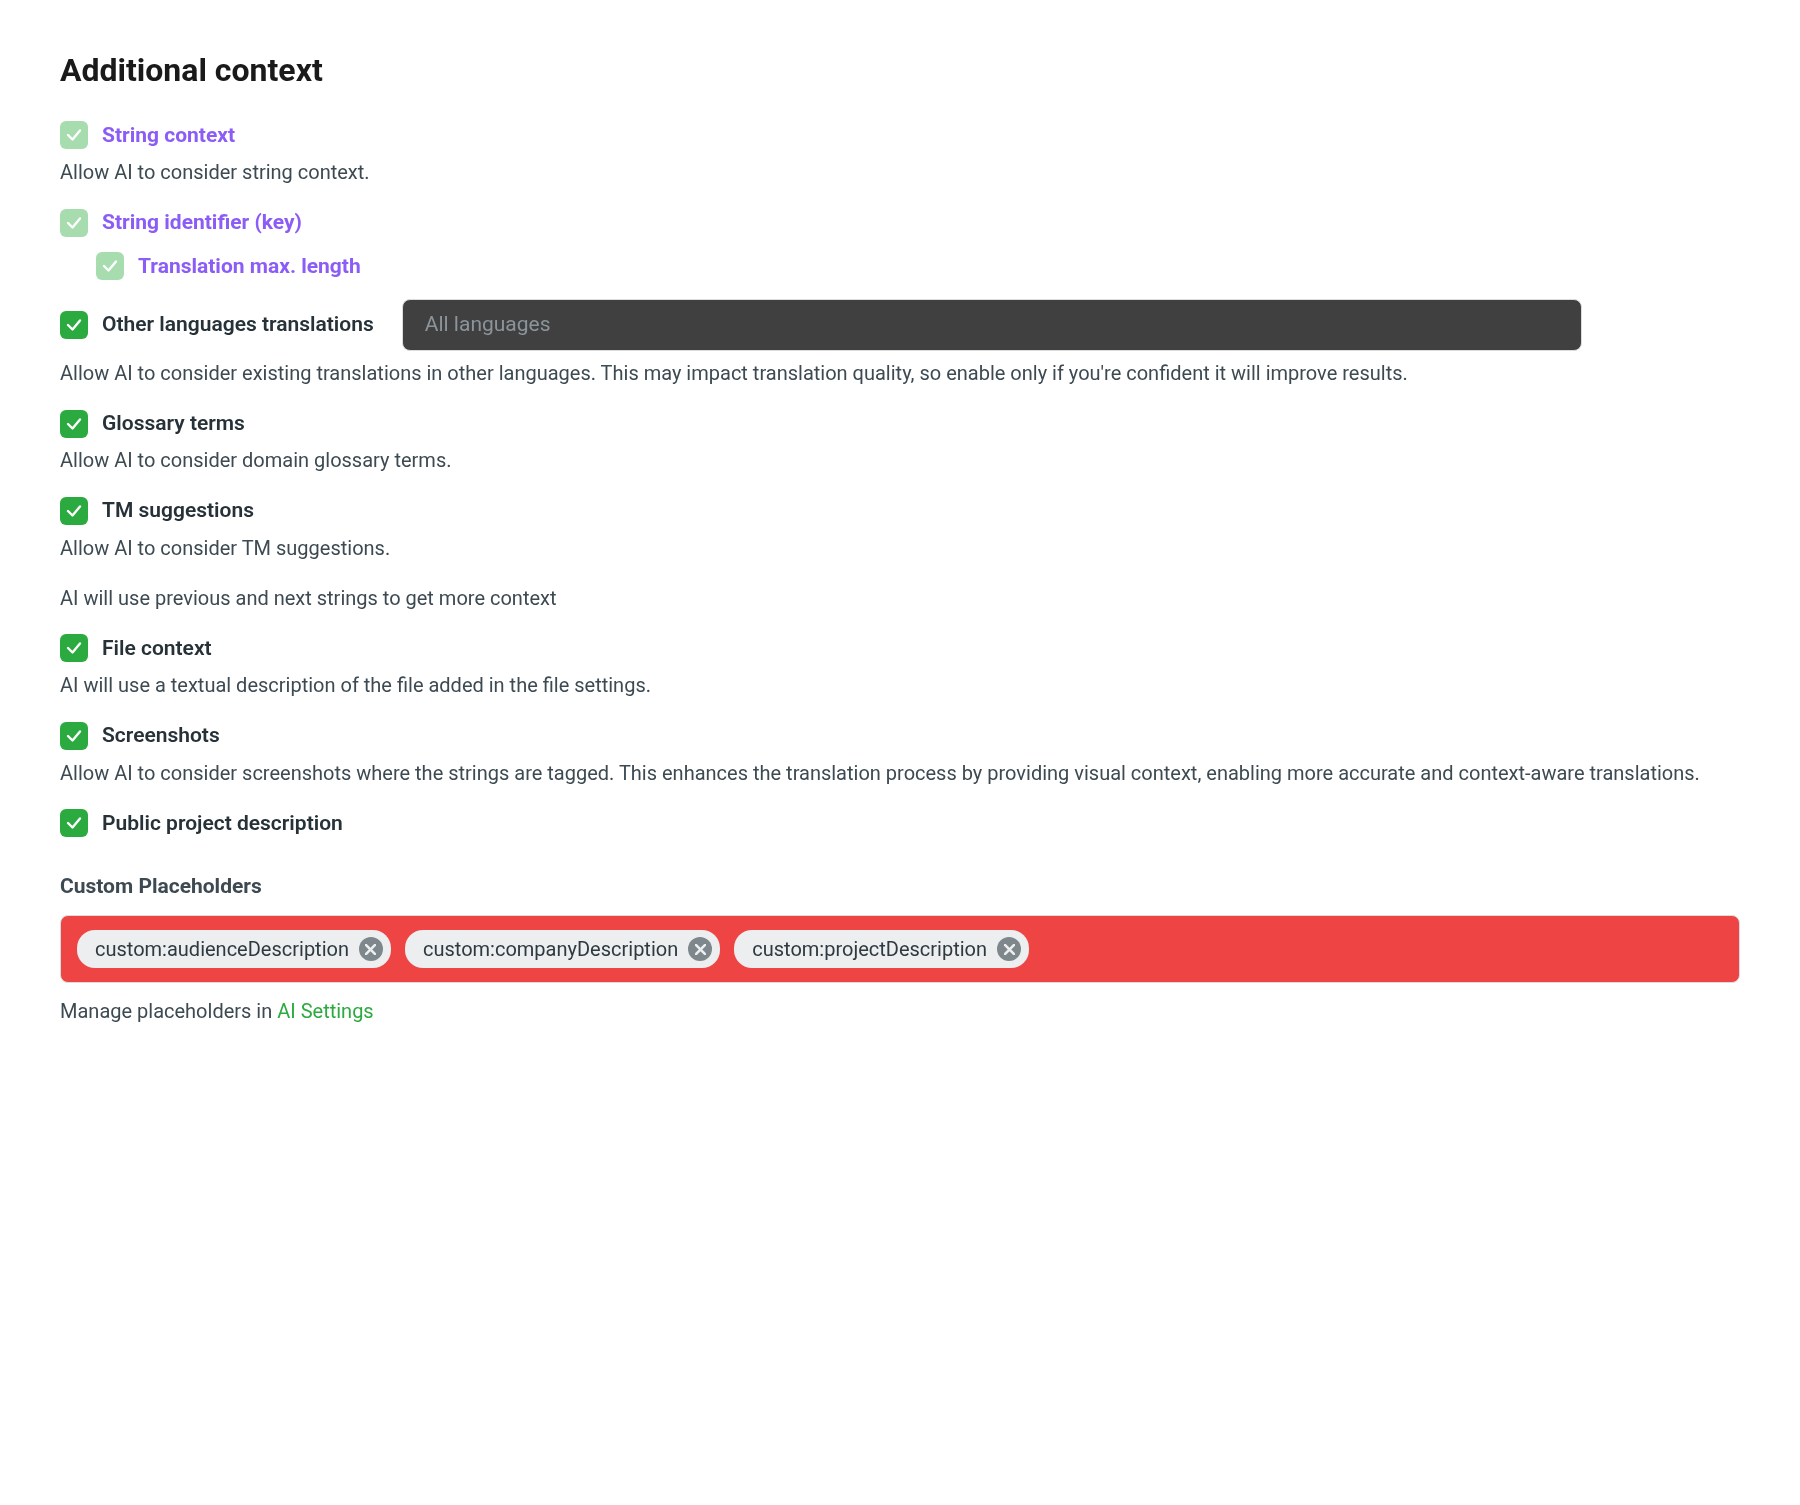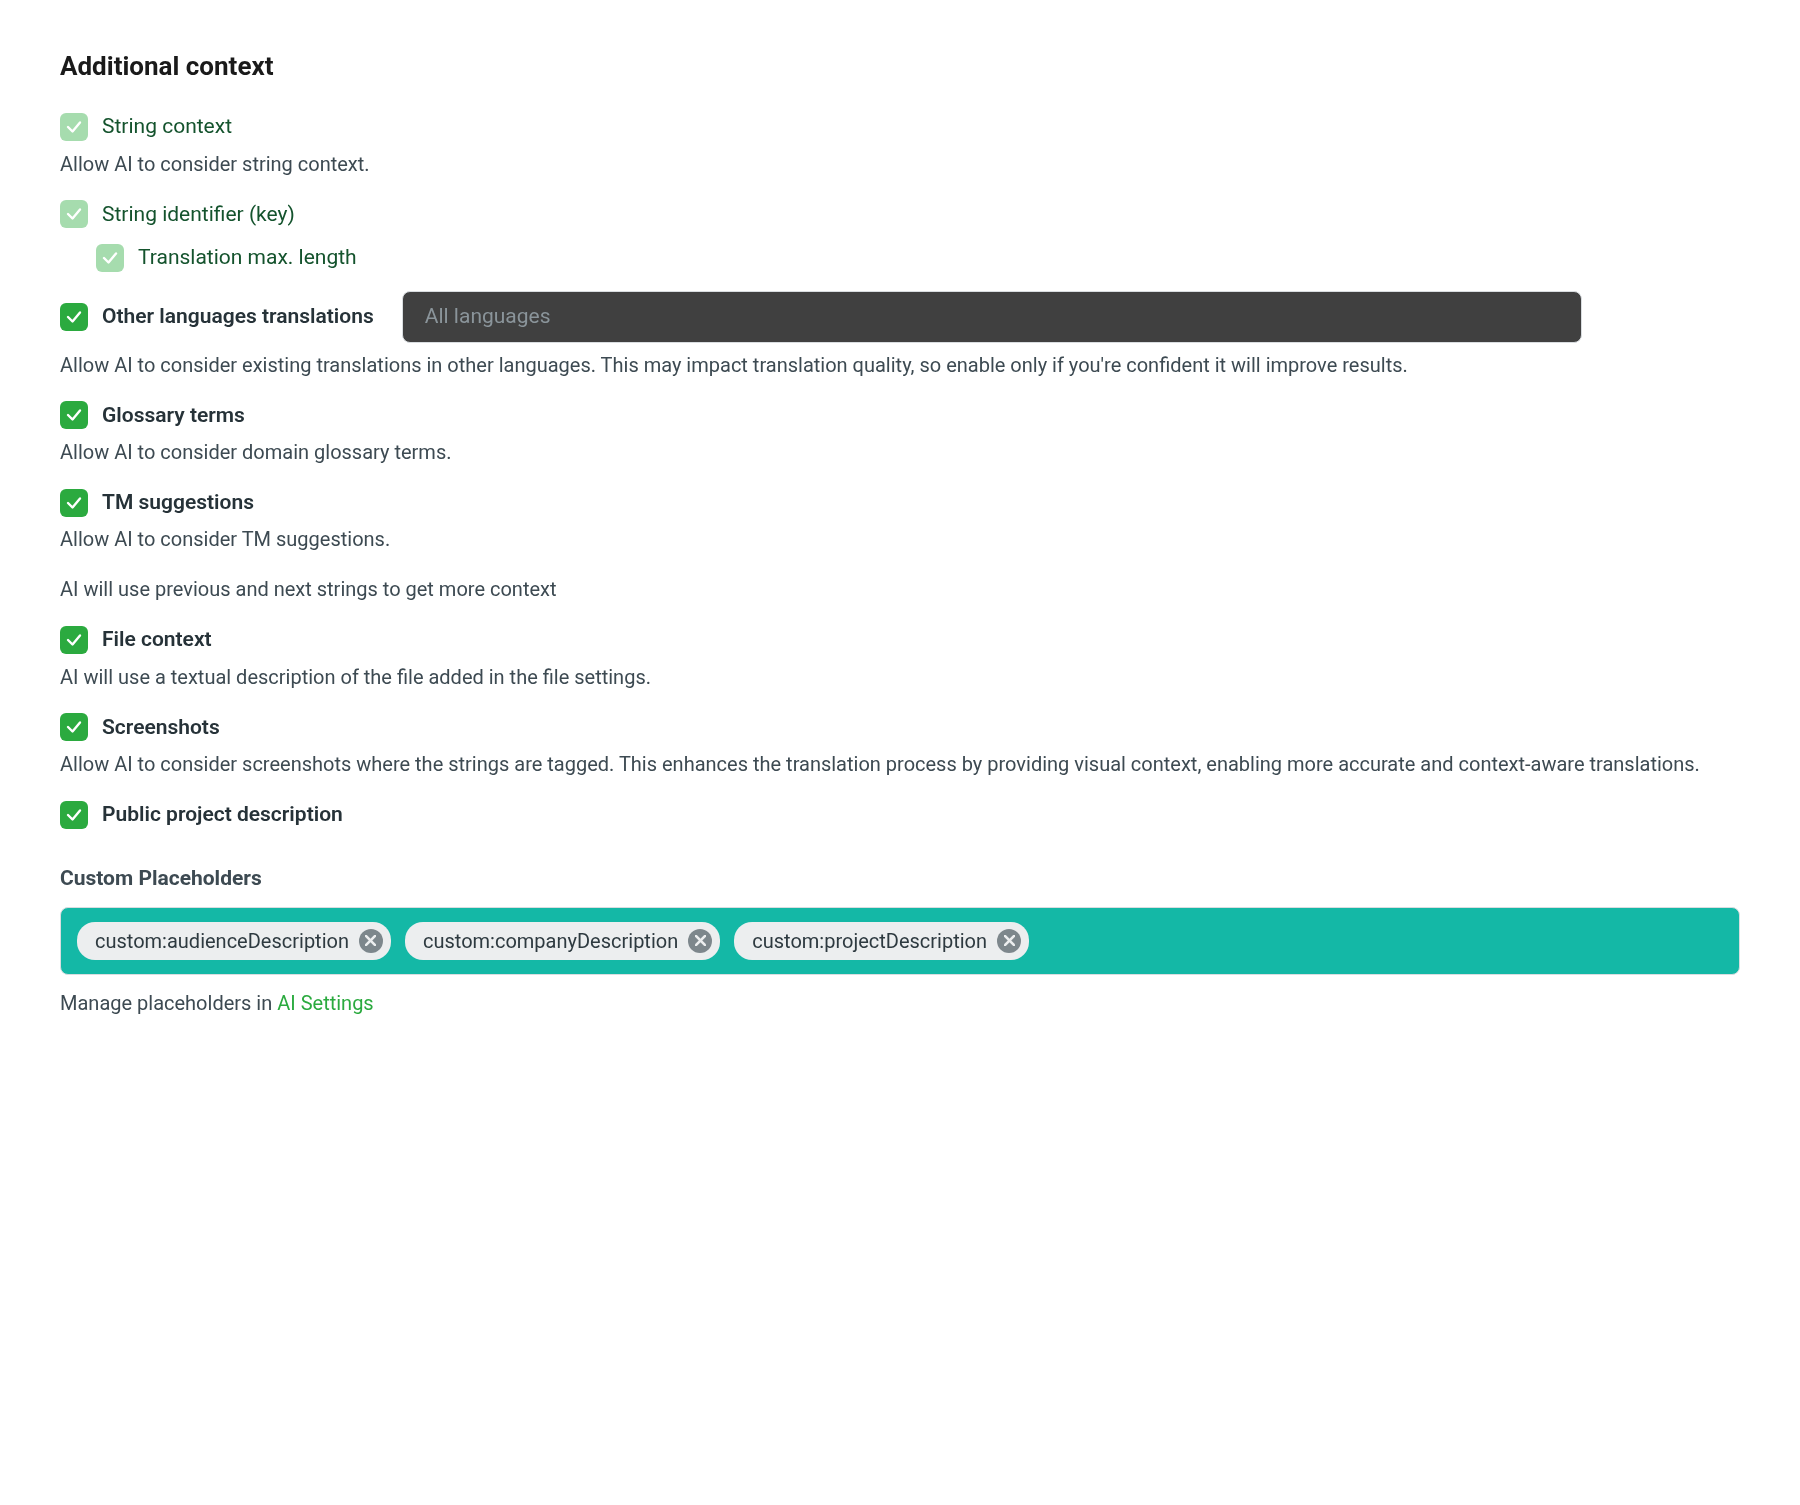--- a/index.html
+++ b/index.html
@@ -10,21 +10,21 @@
   body {
     font-family: -apple-system, BlinkMacSystemFont, "Segoe UI", Roboto, "Helvetica Neue", Arial, sans-serif;
     background: #ffffff;
     color: #263238;
     padding: 48px 60px;
     font-size: 20px;
     line-height: 1.4;
     width: 1800px;
   }
   .section-title {
-    font-size: 26px;
+    font-size: 32px;
     font-weight: 700;
     color: #1a1a1a;
     margin-bottom: 28px;
   }
   .option-block {
     margin-bottom: 22px;
   }
   .option-row {
     display: flex;
     align-items: center;
@@ -56,22 +56,22 @@
     fill: none;
     stroke-linecap: round;
     stroke-linejoin: round;
   }
   .option-label {
     font-size: 21px;
     font-weight: 600;
     color: #263238;
   }
   .option-label.muted {
-    color: #14532d;
-    font-weight: 400;
+    color: #8b5cf6;
+    font-weight: 700;
   }
   .option-desc {
     font-size: 20px;
     color: #3d4a52;
     font-weight: 400;
     margin-top: 4px;
     max-width: 1680px;
   }
   .lang-select {
     margin-left: 14px;
@@ -95,21 +95,21 @@
     margin-top: 34px;
     margin-bottom: 14px;
   }
   .tag-input {
     border: 1px solid #d9dde0;
     border-radius: 8px;
     padding: 14px 16px;
     display: flex;
     flex-wrap: wrap;
     gap: 14px;
-    background: #14b8a6;
+    background: #ef4444;
     cursor: text;
     max-width: 1680px;
   }
   .tag {
     display: inline-flex;
     align-items: center;
     gap: 10px;
     background: #eceeef;
     border-radius: 18px;
     padding: 5px 8px 5px 18px;

